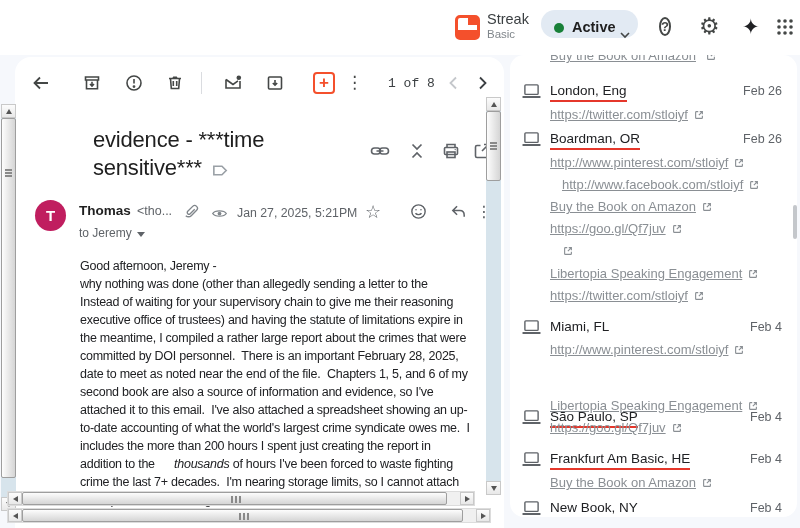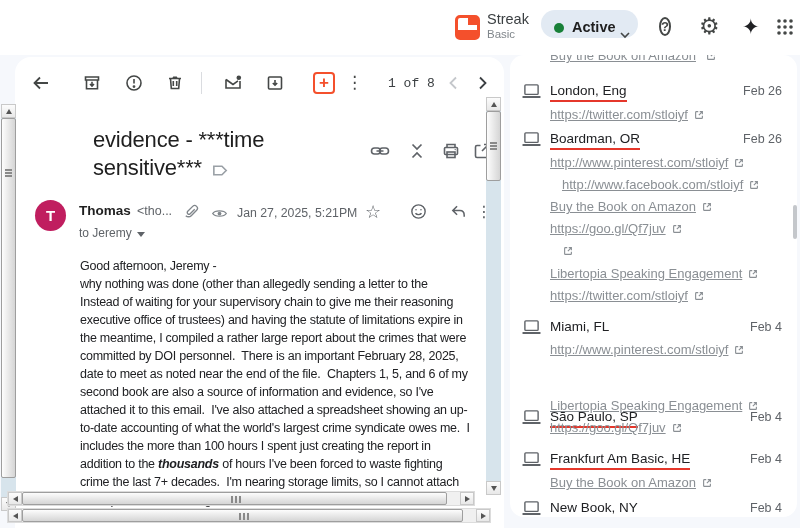--- a/index.html
+++ b/index.html
@@ -54,21 +54,21 @@
   .hdr-date{position:absolute;left:222px;top:149px;font-size:12.3px;color:#5f6368;}
   .row-ic{position:absolute;top:145px;width:19px;height:19px;}
   .to-line{position:absolute;left:64px;top:169px;font-size:12px;color:#5f6368;}
   .chev-dn{display:inline-block;width:0;height:0;border-left:4px solid transparent;border-right:4px solid transparent;
     border-top:5px solid #5f6368;margin-left:5px;}
 
   
   .body-txt{position:absolute;left:65px;top:200px;width:426px;font-size:12.5px;letter-spacing:-0.25px;
     line-height:18px;color:#202124;}
   .body-txt div{white-space:pre;height:18px;}
-  .bi{font-weight:700;font-style:italic;}
+  .bi{font-weight:400;font-style:italic;margin-left:16px;}
 
   
   .loc-row{position:absolute;left:0;width:287px;height:18px;}
   .laptop{position:absolute;left:11px;top:0px;}
   .loc-name{position:absolute;left:40px;top:0;font-size:13.5px;color:#202124;cursor:pointer;}
   .redline{border-bottom:2.5px solid #e5372b;padding-bottom:2px;}
   .loc-date{position:absolute;right:15px;top:1px;font-size:12.5px;color:#5f6368;}
   .slink{position:absolute;left:40px;height:17px;font-size:13px;color:#8a8f94;cursor:pointer;white-space:nowrap;}
   .slink .t{text-decoration:underline;}
   .slink svg{margin-left:5px;vertical-align:-2px;}
@@ -282,21 +282,21 @@
       <div>Good afternoon, Jeremy -</div>
       <div>why nothing was done (other than allegedly sending a letter to the</div>
       <div>Instead of waiting for your supervisory chain to give me their reasoning</div>
       <div>executive office of trustees) and having the statute of limitations expire in</div>
       <div>the meantime, I compiled a rather large report about the crimes that were</div>
       <div>committed by DOI personnel.  There is an important February 28, 2025,</div>
       <div>date to meet as noted near the end of the file.  Chapters 1, 5, and 6 of my</div>
       <div>second book are also a source of information and evidence, so I've</div>
       <div>attached it to this email.  I've also attached a spreadsheet showing an up-</div>
       <div>to-date accounting of what the world's largest crime syndicate owes me.  I</div>
-      <div>includes the more than 100 hours I spent just creating the report in</div>
+      <div>includes the more than 200 hours I spent just creating the report in</div>
       <div><span>addition to the </span><span class="bi">thousands</span><span> of hours I've been forced to waste fighting</span></div>
       <div>crime the last 7+ decades.  I'm nearing storage limits, so I cannot attach</div>
       <div><span>the report to this message.  </span><span class="bi">Please use this link and let me know once</span></div>
     </div>
   </div>
 
   <div class="abs" style="left:486px;top:97px;width:15px;height:398px;">
     <div class="sb-btn" style="top:0;">
         <span class="tri-up"></span>
       </div>

